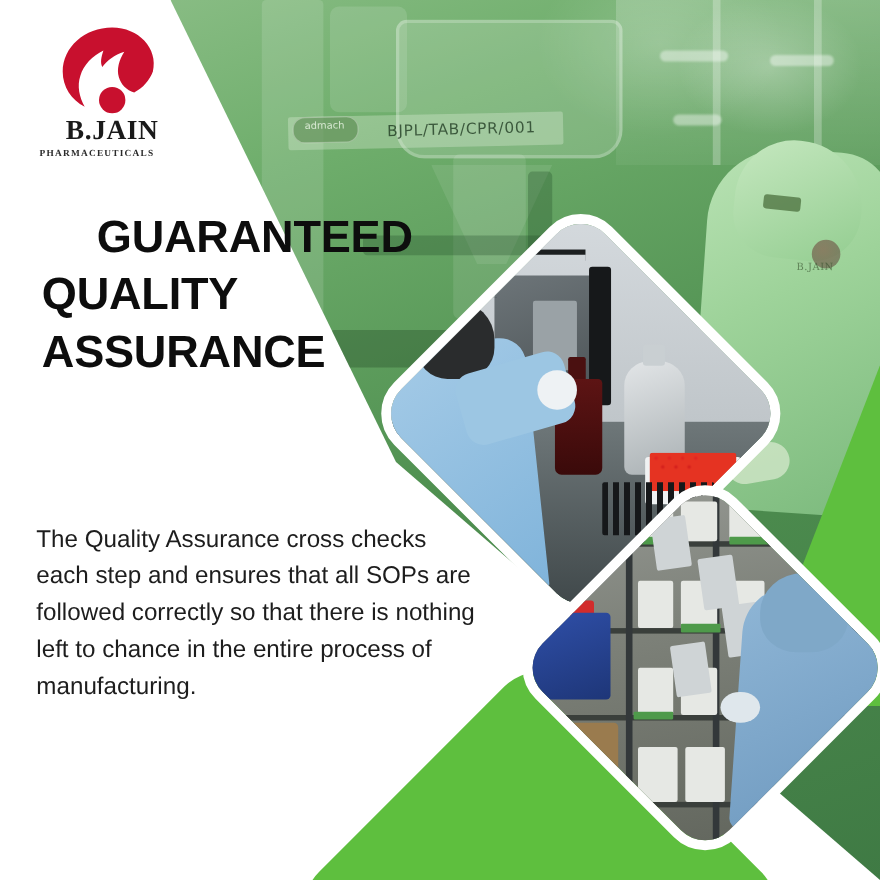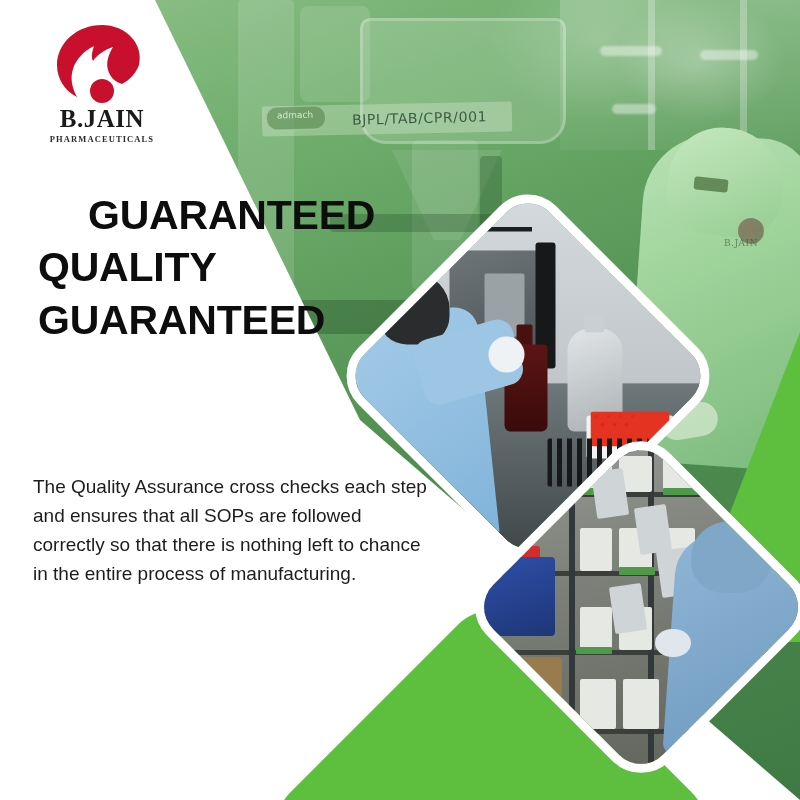--- a/index.html
+++ b/index.html
@@ -206,21 +206,20 @@
   .logo-mark{position:absolute;left:20px;top:0;width:92px;height:80px;}
   .logo-name{
     position:absolute;left:0;top:82px;width:132px;
     text-align:center;
     font-family:"Liberation Serif",serif;
     font-size:25px;font-weight:700;color:#1a1a1a;letter-spacing:.5px;
     line-height:1;
   }
   .logo-sub{
     position:absolute;left:0;top:110px;width:132px;
-    text-align:center;
     font-family:"Liberation Serif",serif;
     font-size:8.5px;font-weight:600;color:#2b2b2b;letter-spacing:1.1px;
   }
 
   
   .headline{
     position:absolute;left:32px;top:189px;width:420px;
     font-family:"Liberation Sans",sans-serif;
     font-weight:700;
     font-size:41px;
@@ -228,21 +227,21 @@
     color:#0d0d0d;
     letter-spacing:-.2px;
   }
   .headline .l1{display:block;padding-left:56px;}
   .headline .l2{display:block;padding-left:6px;}
 
   
   .body-copy{
     position:absolute;left:33px;top:473px;width:400px;
     font-family:"Liberation Sans",sans-serif;
-    font-size:19px;
+    font-size:22px;
     line-height:1.52;
     color:#1d1d1d;
   }
 </style>
 </head>
 <body>
 
 <div class="poster">
 
   <div class="photo-bg">
@@ -346,18 +345,18 @@
     <svg class="logo-mark" viewBox="0 0 92 80">
       <path d="M46 1 C21 1 1 19 1 41 C1 55 9 67 21 73 C16 64 14 54 17 45 C20 35 28 27 38 22 C36 28 35 33 37 37 C41 31 48 26 57 23 C52 31 50 39 52 46 C54 53 59 58 66 60 C74 56 80 49 83 41 C88 20 70 1 46 1 Z" fill="#c8102e"></path>
       <circle cx="46" cy="67" r="12" fill="#c8102e"></circle>
     </svg>
     <div class="logo-name">B.JAIN</div>
     <div class="logo-sub">PHARMACEUTICALS</div>
   </div>
 
   <div class="headline">
     <span class="l1">GUARANTEED</span>
-    <span class="l2">QUALITY GUARANTEED</span>
+    <span class="l2">QUALITY ASSURANCE</span>
   </div>
 
   <div class="body-copy">The Quality Assurance cross checks each step and ensures that all SOPs are followed correctly so that there is nothing left to chance in the entire process of manufacturing.</div>
 
 </div>
 
 </body></html>

